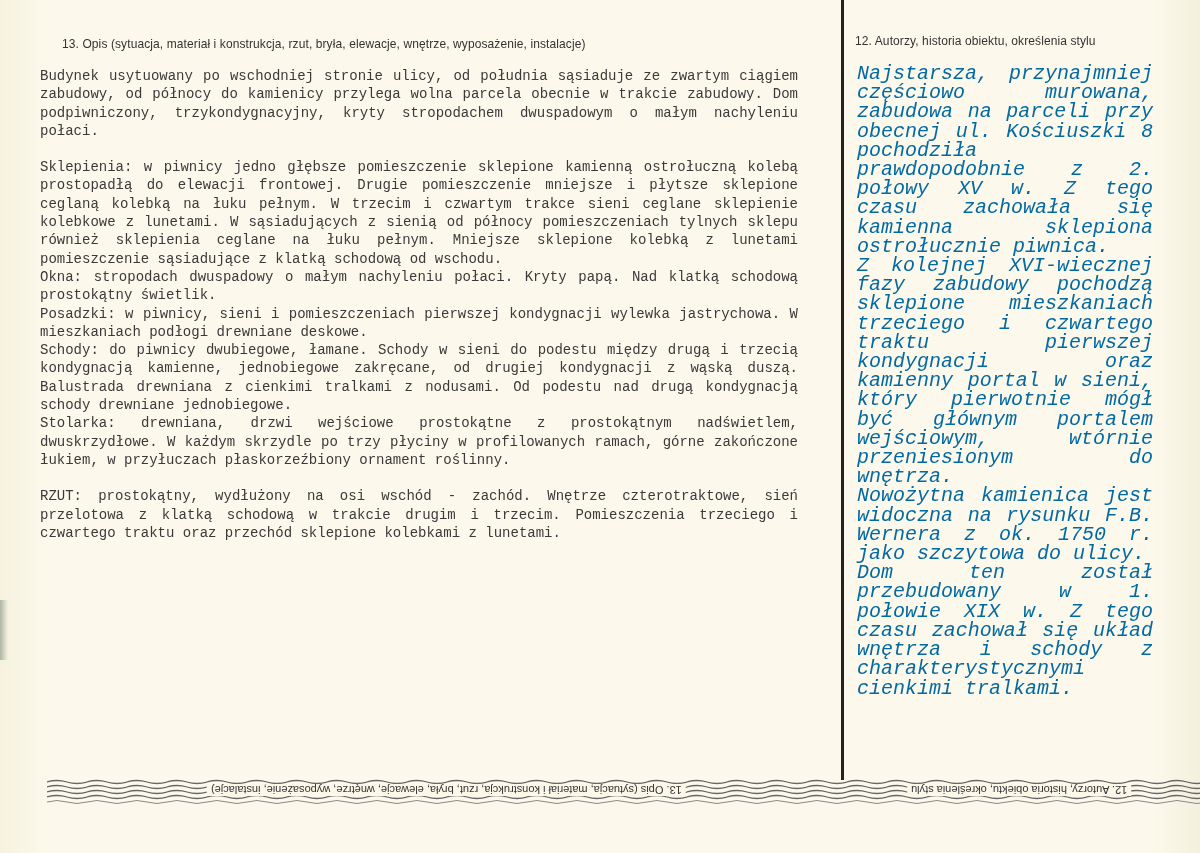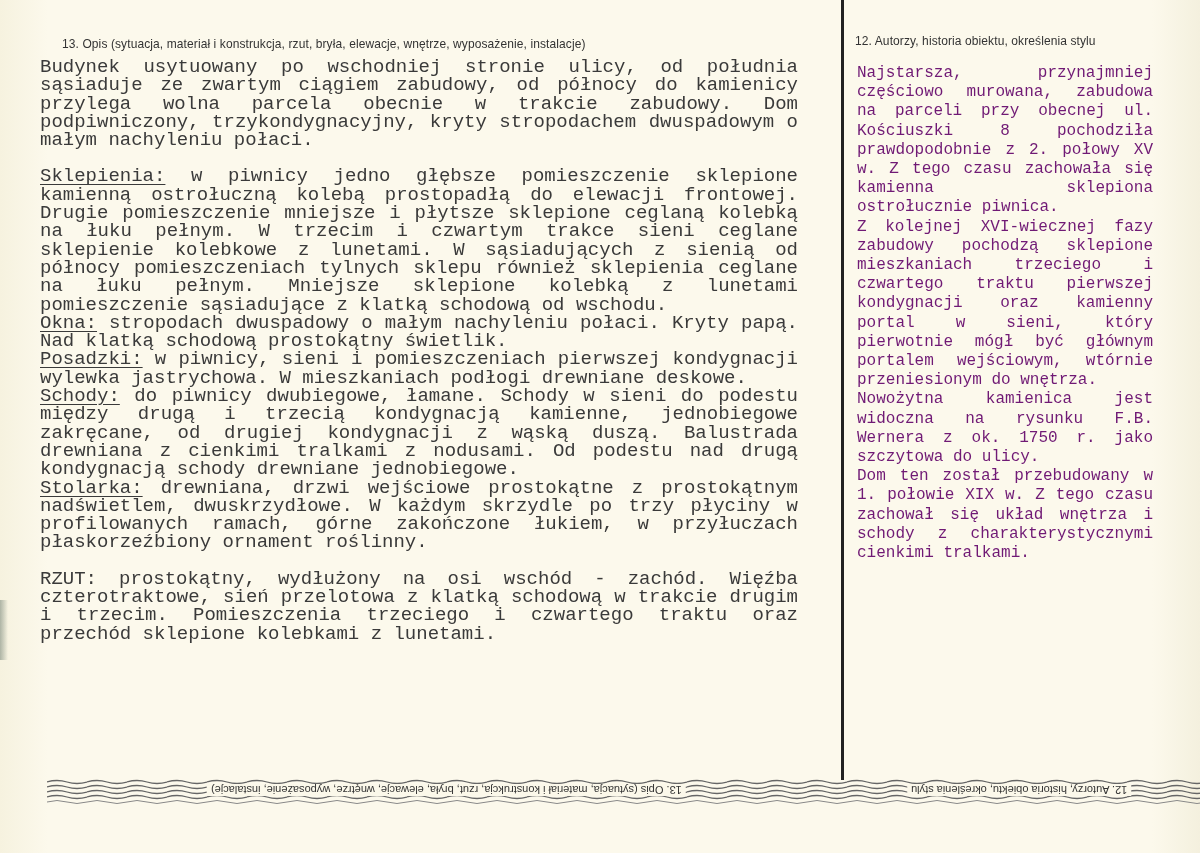--- a/index.html
+++ b/index.html
@@ -24,34 +24,34 @@
     font-family: "Liberation Sans", "DejaVu Sans", sans-serif;
     font-size: 12px;
     color: #333;
     white-space: nowrap;
     letter-spacing: 0.1px;
   }
   #left-heading { left: 62px; top: 37px; transform: scaleY(1.05); }
   #right-heading { left: 855px; top: 34px; }
 
   .left-col {
-    position: absolute; left: 40px; top: 58px; width: 758px;
-    font-size: 19px; line-height: 18.3px;
+    position: absolute; left: 40px; top: 67px; width: 758px;
+    font-size: 14px; line-height: 18.3px;
   }
   .left-col p { margin: 0; text-align: justify; text-align-last: left; }
   .left-col .gap { height: 18px; }
-  .u { text-decoration: underline; text-underline-offset: 3px; }
+  .u { text-underline-offset: 3px; }
 
   .divider {
     position: absolute; left: 841px; top: 0; width: 3px; height: 780px;
     background: #222;
   }
   .right-col {
     position: absolute; left: 857px; top: 64px; width: 296px;
-    font-size: 16px; line-height: 19.2px; color: #701a75;
+    font-size: 20px; line-height: 19.2px; color: #0369a1; font-style: italic;
   }
   .right-col p { margin: 0; text-align: justify; text-align-last: left; }
 
   .bottom-strip {
     position: absolute; left: 47px; top: 778px; width: 1153px; height: 26px;
   }
   .waves {
     position: absolute; left: 0; top: 0; width: 100%; height: 26px;
     background-image:
       repeating-linear-gradient(0deg, transparent 0 3px, rgba(60,60,60,0.0) 3px 5px);
@@ -77,21 +77,21 @@
 
 <div class="left-col">
   <p>Budynek usytuowany po wschodniej stronie ulicy, od południa sąsiaduje ze zwartym ciągiem zabudowy, od północy do kamienicy przylega wolna parcela obecnie w trakcie zabudowy. Dom podpiwniczony, trzykondygnacyjny, kryty stropodachem dwuspadowym o małym nachyleniu połaci.</p>
   <div class="gap"></div>
   <p><span class="u">Sklepienia:</span><span> w piwnicy jedno głębsze pomieszczenie sklepione kamienną ostrołuczną kolebą prostopadłą do elewacji frontowej. Drugie pomieszczenie mniejsze i płytsze sklepione ceglaną kolebką na łuku pełnym. W trzecim i czwartym trakce sieni ceglane sklepienie kolebkowe z lunetami. W sąsiadujących z sienią od północy pomieszczeniach tylnych sklepu również sklepienia ceglane na łuku pełnym. Mniejsze sklepione kolebką z lunetami pomieszczenie sąsiadujące z klatką schodową od wschodu.</span></p>
   <p><span class="u">Okna:</span><span> stropodach dwuspadowy o małym nachyleniu połaci. Kryty papą. Nad klatką schodową prostokątny świetlik.</span></p>
   <p><span class="u">Posadzki:</span><span> w piwnicy, sieni i pomieszczeniach pierwszej kondygnacji wylewka jastrychowa. W mieszkaniach podłogi drewniane deskowe.</span></p>
   <p><span class="u">Schody:</span><span> do piwnicy dwubiegowe, łamane. Schody w sieni do podestu między drugą i trzecią kondygnacją kamienne, jednobiegowe zakręcane, od drugiej kondygnacji z wąską duszą. Balustrada drewniana z cienkimi tralkami z nodusami. Od podestu nad drugą kondygnacją schody drewniane jednobiegowe.</span></p>
   <p><span class="u">Stolarka:</span><span> drewniana, drzwi wejściowe prostokątne z prostokątnym nadświetlem, dwuskrzydłowe. W każdym skrzydle po trzy płyciny w profilowanych ramach, górne zakończone łukiem, w przyłuczach płaskorzeźbiony ornament roślinny.</span></p>
   <div class="gap"></div>
-  <p>RZUT: prostokątny, wydłużony na osi wschód - zachód. Więźba czterotraktowe, sień przelotowa z klatką schodową w trakcie drugim i trzecim. Pomieszczenia trzeciego i czwartego traktu oraz przechód sklepione kolebkami z lunetami.</p>
+  <p>RZUT: prostokątny, wydłużony na osi wschód - zachód. Wnętrze czterotraktowe, sień przelotowa z klatką schodową w trakcie drugim i trzecim. Pomieszczenia trzeciego i czwartego traktu oraz przechód sklepione kolebkami z lunetami.</p>
 </div>
 
 <div class="divider"></div>
 
 <div id="right-heading" class="section-heading">12. Autorzy, historia obiektu, określenia stylu</div>
 
 <div class="right-col">
   <p>Najstarsza, przynajmniej częściowo murowana, zabudowa na parceli przy obecnej ul. Kościuszki 8 pochodziła prawdopodobnie z 2. połowy XV w. Z tego czasu zachowała się kamienna sklepiona ostrołucznie piwnica.</p>
   <p>Z kolejnej XVI-wiecznej fazy zabudowy pochodzą sklepione mieszkaniach trzeciego i czwartego traktu pierwszej kondygnacji oraz kamienny portal w sieni, który pierwotnie mógł być głównym portalem wejściowym, wtórnie przeniesionym do wnętrza.</p>
   <p>Nowożytna kamienica jest widoczna na rysunku F.B. Wernera z ok. 1750 r. jako szczytowa do ulicy.</p>

